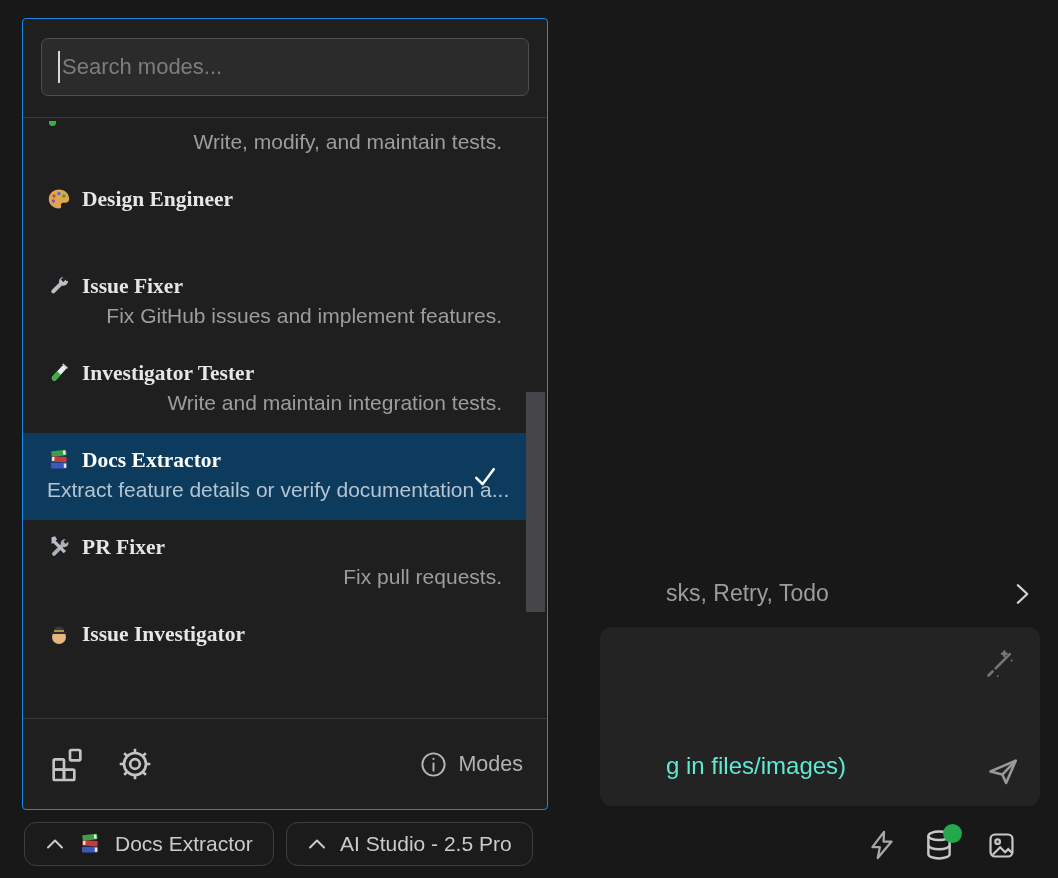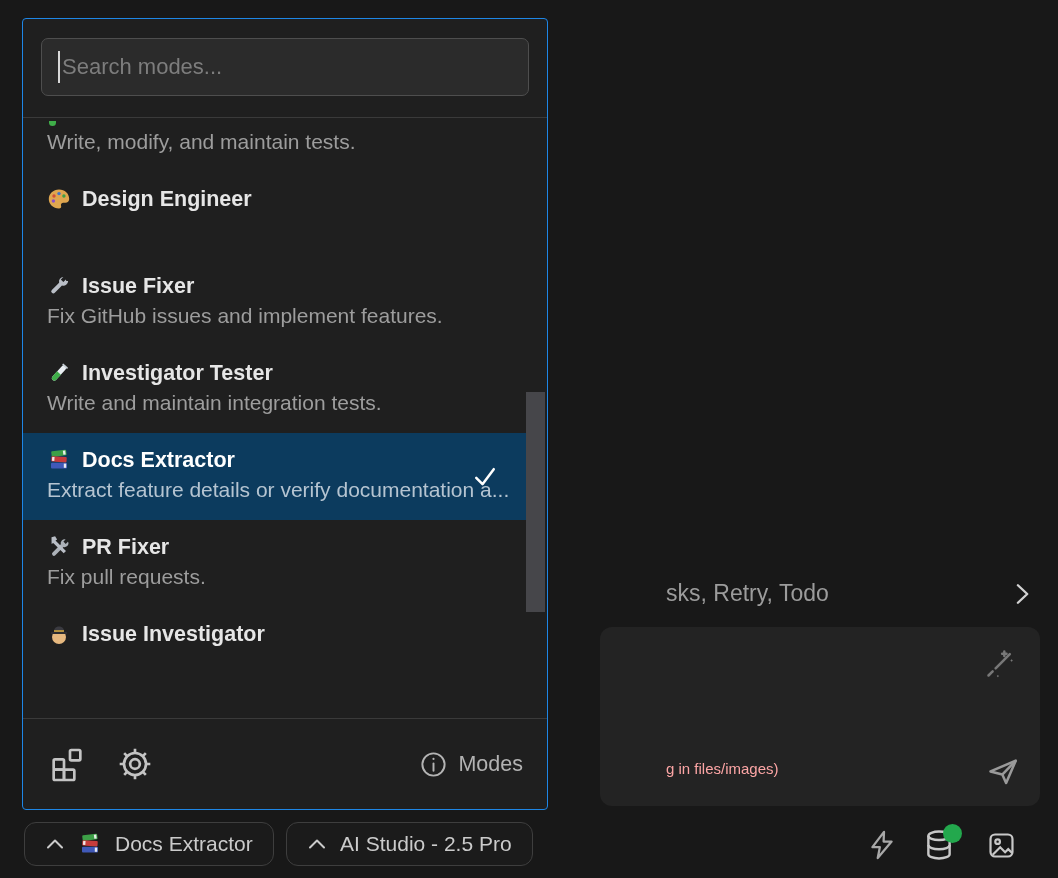--- a/index.html
+++ b/index.html
@@ -9,43 +9,43 @@
     background:#181818; font-family:"Liberation Sans","DejaVu Sans",sans-serif;
   }
 
   
   .context-row { position:absolute; left:640px; top:576px; width:400px; height:40px; color:#9c9c9c; font-size:23px; }
   .context-row .ctx-text { position:absolute; left:26px; top:4px; white-space:nowrap; }
   .context-row .chev-right { position:absolute; left:368px; top:2px; width:28px; height:32px; }
 
   .chat-input-box { position:absolute; left:600px; top:627px; width:440px; height:179px; background:#232323; border-radius:12px; }
   .wand { position:absolute; right:24px; top:21px; width:33px; height:33px; }
-  .chat-placeholder { position:absolute; left:66px; top:125px; font-size:15px; color:#fca5a5; white-space:nowrap;margin-top:8px; }
+  .chat-placeholder { position:absolute; left:66px; top:125px; font-size:24px; color:#5eead4; white-space:nowrap; }
   .send { position:absolute; right:20px; top:128px; width:34px; height:34px; cursor:pointer; }
 
   
   .popover {
     position:absolute; left:22px; top:18px; width:526px; height:792px;
     background:#1f1f1f; border:1.5px solid #1e86e5; border-radius:4px;
     display:flex; flex-direction:column;
   }
   .search-wrap { margin:19px 18px 21px; height:58px; position:relative; }
   .search-input {
     width:100%; height:100%; background:#2b2b2b; border:1px solid #4e4e4e; border-radius:7px;
     padding:0 16px 0 20px; font-size:22px; color:#cccccc; outline:none;
     font-family:"Liberation Sans","DejaVu Sans",sans-serif;
   }
   .search-input::placeholder { color:#7d7d7d; opacity:1; }
   .caret { position:absolute; left:17px; top:13px; width:2px; height:32px; background:#d8d8d8; pointer-events:none; }
 
   .mode-list { flex:1; overflow:hidden; border-top:1px solid #3a3a3a; border-bottom:1px solid #3a3a3a; position:relative; }
-  .list-scroll { margin-top:-33px; }
+  .list-scroll { margin-top:-33px;text-align:right; }
   .mode-item { height:87px; padding:13px 24px 0; margin-right:21px; position:relative; cursor:pointer; }
   .mode-item.selected { background:#0c3b5e; }
-  .title-row { height:28px; display:flex; align-items:center; gap:11px; }
+  .title-row { height:28px; display:flex; align-items:center; gap:11px;font-family:Liberation Serif, serif; }
   .mode-icon { width:24px; height:24px; flex:0 0 24px; display:flex; align-items:center; justify-content:center; }
   .mode-name { font-size:21.5px; font-weight:700; color:#e6e6e6; white-space:nowrap; }
   .mode-item.selected .mode-name { color:#ffffff; }
   .mode-desc { margin-top:3px; font-size:21px; line-height:26px; color:#9d9d9d; white-space:nowrap; }
   .mode-item.selected .mode-desc { color:#b5c4d1; }
   .tube-tip { width:7px; height:5px; background:#3fae49; border-radius:0 0 4px 4px; align-self:flex-end; margin-left:2px; }
   .check { position:absolute; right:26px; top:28px; width:30px; height:30px; }
   .scroll-thumb { position:absolute; right:2px; top:274px; width:19px; height:220px; background:#46464a; cursor:grab; z-index:3; }
 
   .popover-footer { height:90px; display:flex; align-items:center; padding:0 24px; gap:28px; }

